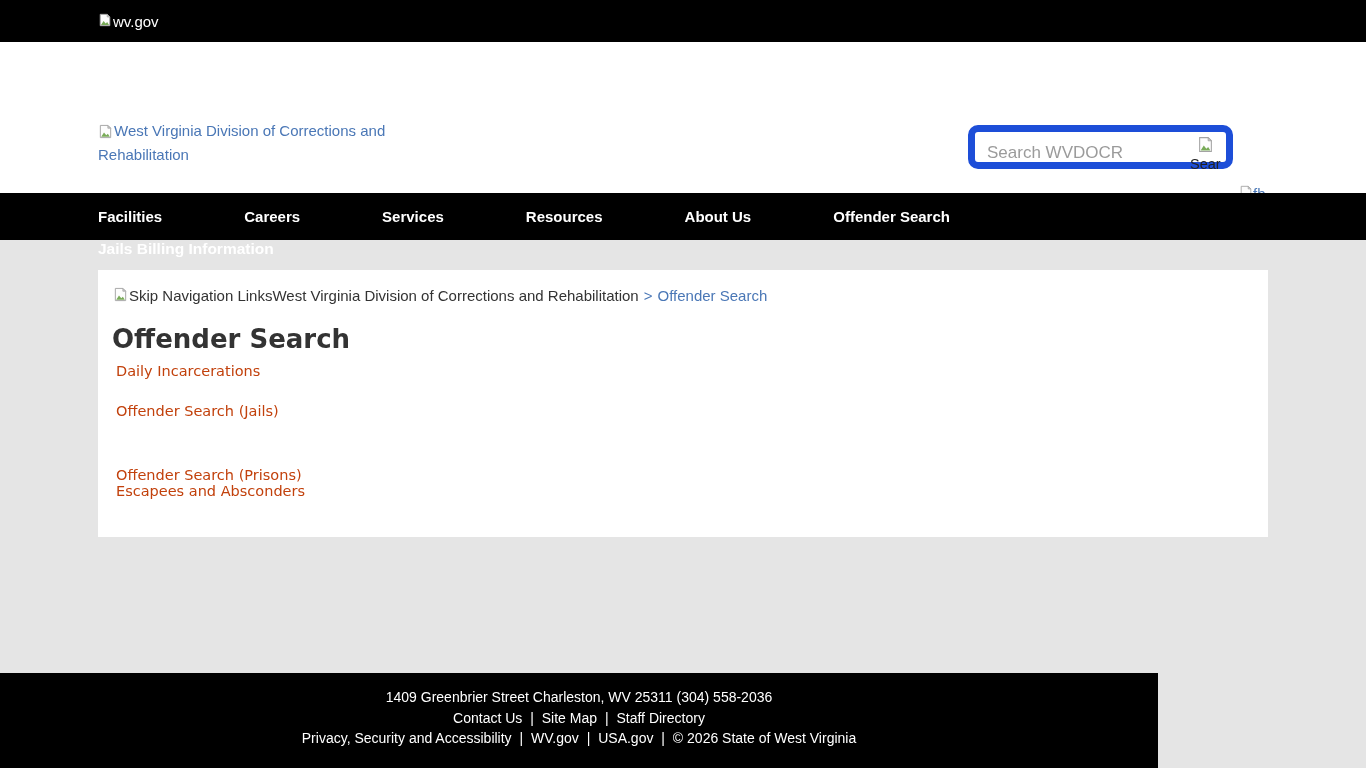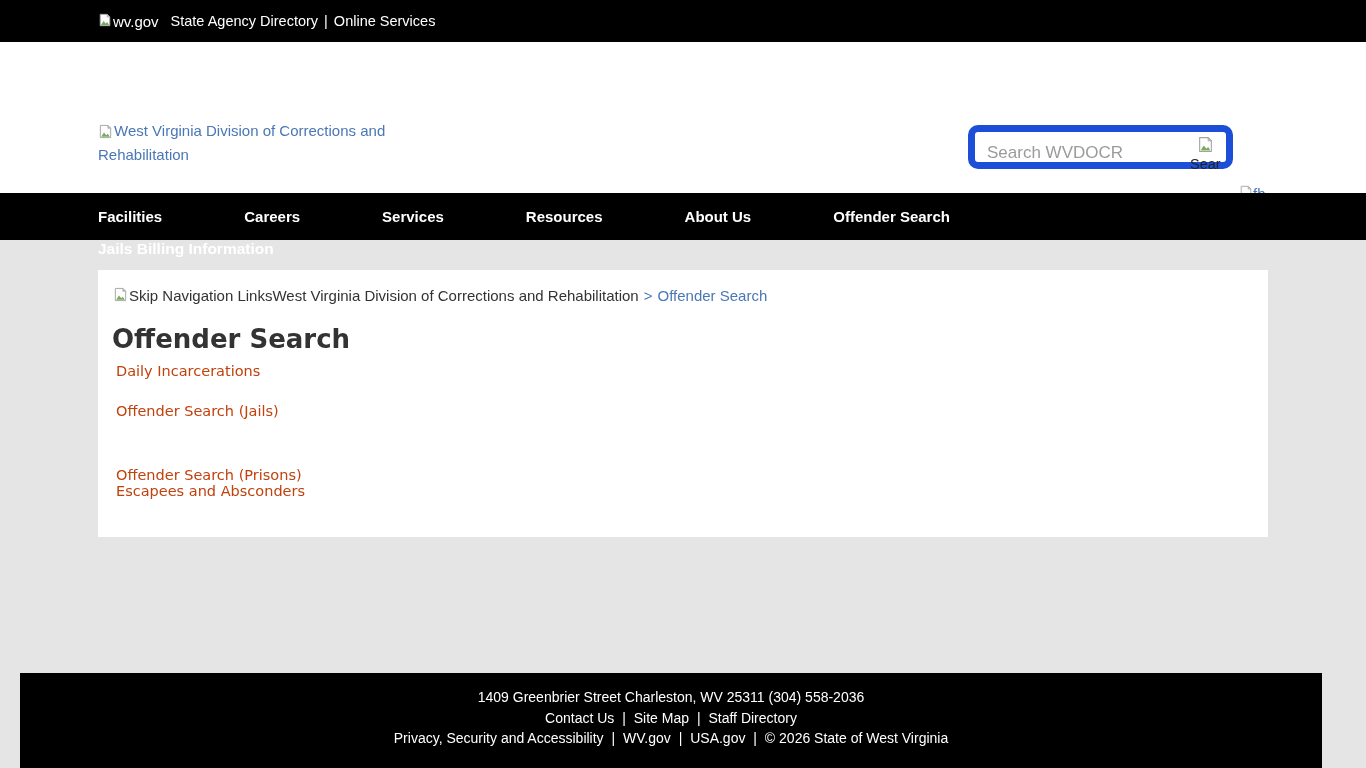--- a/index.html
+++ b/index.html
@@ -88,22 +88,22 @@
   }
   .content-link {
     position: absolute; left: 18px;
     font-family: "DejaVu Sans", sans-serif; font-size: 14.5px; color: #c2410c;
     cursor: pointer;
   }
   .cl-0 { top: 93px; } .cl-1 { top: 133px; } .cl-2 { top: 173px; margin-top: 24px; } .cl-3 { top: 213px; }
 
   
   .footer {
-    position: absolute; top: 673px; left: 0; width: 1302px; height: 95px;
-    background: #000; color: #fff; text-align: center; font-size: 14px; margin-left: 20px;
+    position: absolute; top: 673px; left: 0; width: 1158px; height: 95px;
+    background: #000; color: #fff; text-align: center; font-size: 14px;
   }
   .footer-line { line-height: 20.5px; }
   .footer-line.first { padding-top: 14px; }
   .footer .lnk { color: #fff; cursor: pointer; }
   .footer .sep { margin: 0 4px; }
 
   .bimg { display: inline-block; flex: none; }
 </style>
 </head>
 <body>
@@ -121,25 +121,20 @@
 <div class="stage">
 
   <div class="topbar">
     <div class="topbar-inner">
       <span class="wvgov-logo">
         <span class="bimg"><svg width="14" height="14">
               <use href="#broken-img"></use>
             </svg></span>
         <span>wv.gov</span>
       </span>
-      <span class="topbar-links">
-        <span class="lnk">State Agency Directory</span>
-        <span class="sep">|</span>
-        <span class="lnk">Online Services</span>
-      </span>
     </div>
   </div>
 
   <div class="header">
     <div class="site-logo">
       <span class="bimg"><svg width="15" height="15">
             <use href="#broken-img"></use>
           </svg></span><span>West Virginia Division of Corrections and Rehabilitation</span>
     </div>
 

